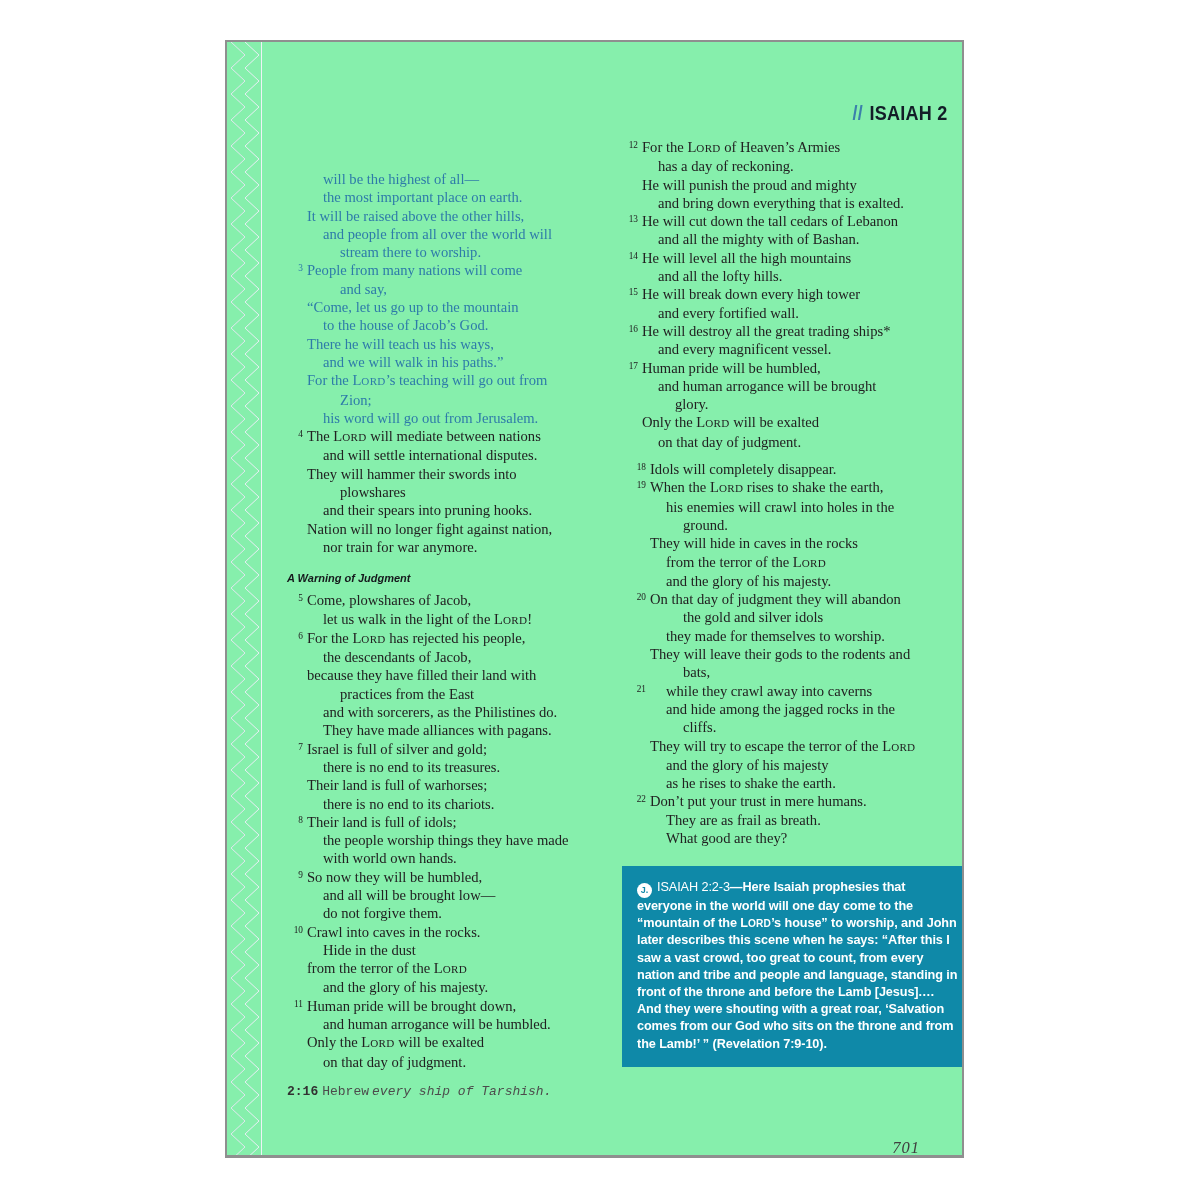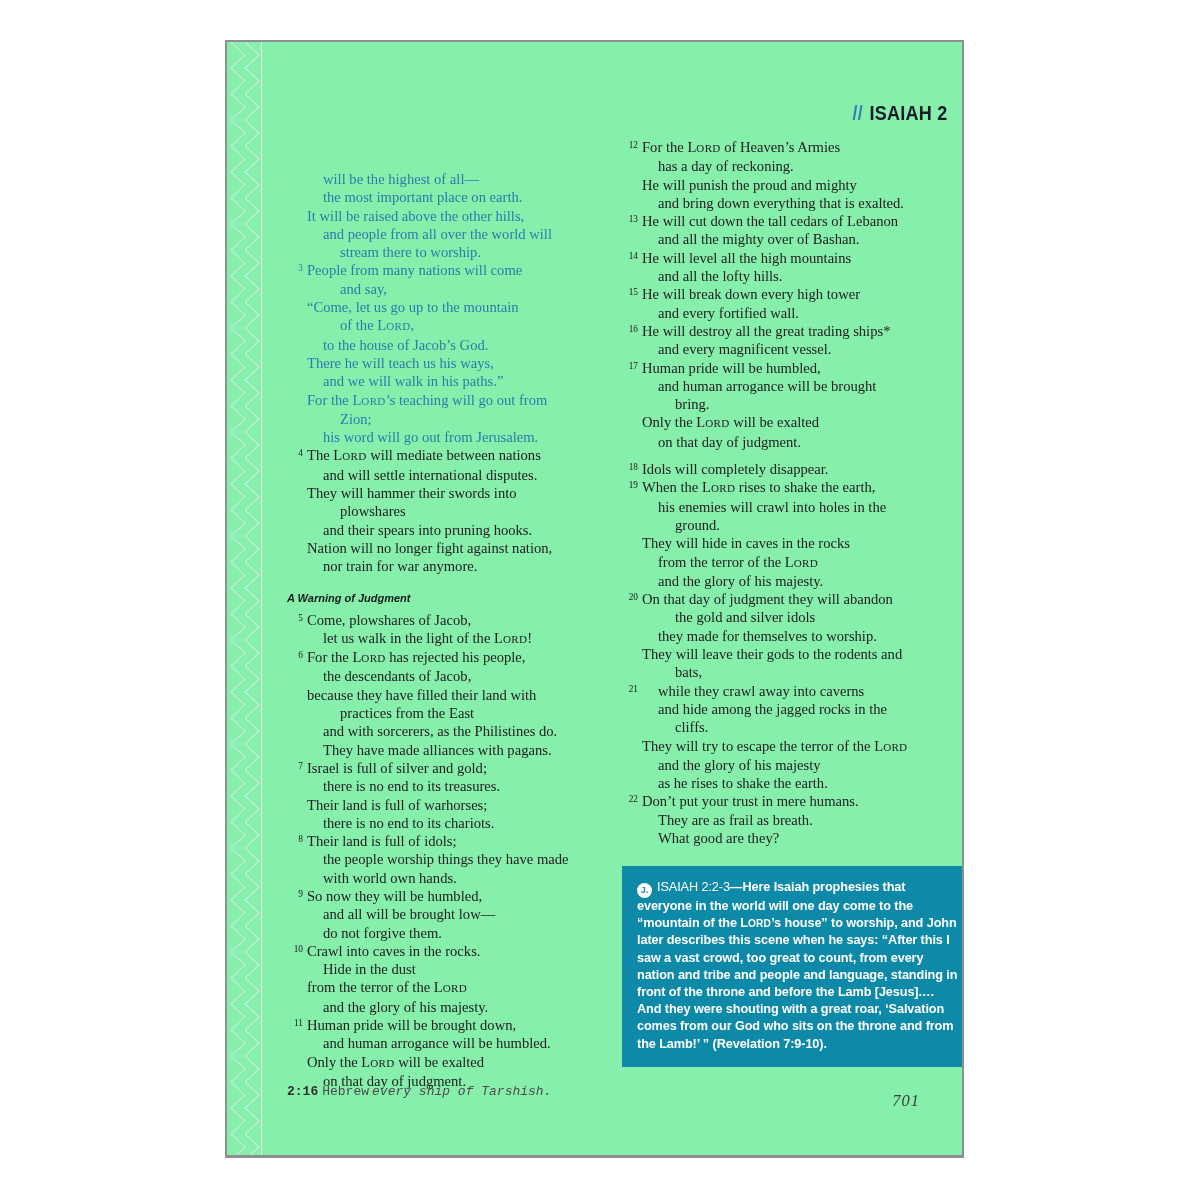--- a/index.html
+++ b/index.html
@@ -27,21 +27,21 @@
   .i0{padding-left:20px;}
   .i1{padding-left:36px;}
   .i2{padding-left:53px;}
   .vnum{
     position:absolute;left:0;top:1px;width:16px;text-align:right;
     font-size:9.3px;line-height:12px;
   }
   .sc{font-size:.76em;letter-spacing:.3px;}
   .stanza{color:#212121;}
   .stanza.blue{color:#2e7ba9;}
-  .stanza.gap{margin-top:9px;}
+  .stanza.gap{margin-top:9px;margin-left:8px;}
   .sec-heading{
     font-family:"Liberation Sans", sans-serif;font-style:italic;font-weight:bold;
     font-size:11px;line-height:18px;color:#15191c;margin:13px 0 4px 0;
   }
   .callout{
     position:absolute;left:395px;top:824px;width:352px;box-sizing:border-box;
     background:#0f89a8;color:#ffffff;padding:13px 15px 14px 15px;
     font-family:"Liberation Sans", sans-serif;font-weight:bold;
     font-size:12.7px;line-height:17.2px;letter-spacing:-0.1px;
   }
@@ -53,21 +53,21 @@
   }
   .co-ref{font-weight:normal;}
   .footnote{
     position:absolute;left:60px;top:1042px;
     font-family:Liberation Mono, monospace;font-size:13px;color:#4c4c4c;
   }
   .fn-ref{font-weight:bold;color:#323232;margin-right:4px;}
   .fn-lang{margin-right:3px;}
   .fn-text{font-style:italic;}
   .page-num{
-    position:absolute;right:42px;top:1049px;
+    position:absolute;right:42px;top:1096px;
     font-style:italic;font-size:16.5px;color:#3f3f3f;letter-spacing:1px;
   }
 </style>
 </head>
 <body>
 
 <div class="page">
 
   <svg class="edge" xmlns="http://www.w3.org/2000/svg">
     <defs>
@@ -86,21 +86,20 @@
   <div class="col col-left">
       <div class="stanza blue">
         <div class="line i1"><span>will be the highest of all—</span></div>
         <div class="line i1"><span>the most important place on earth.</span></div>
         <div class="line i0"><span>It will be raised above the other hills,</span></div>
         <div class="line i1"><span>and people from all over the world will</span></div>
         <div class="line i2"><span>stream there to worship.</span></div>
         <div class="line i0"><span class="vnum">3</span><span>People from many nations will come</span></div>
         <div class="line i2"><span>and say,</span></div>
         <div class="line i0"><span>“Come, let us go up to the mountain</span></div>
-        <div class="line i2"><span>of the L<span class="sc">ORD</span>,</span></div>
         <div class="line i1"><span>to the house of Jacob’s God.</span></div>
         <div class="line i0"><span>There he will teach us his ways,</span></div>
         <div class="line i1"><span>and we will walk in his paths.”</span></div>
         <div class="line i0"><span>For the L<span class="sc">ORD</span>’s teaching will go out from</span></div>
         <div class="line i2"><span>Zion;</span></div>
         <div class="line i1"><span>his word will go out from Jerusalem.</span></div>
       </div>
       <div class="stanza">
         <div class="line i0"><span class="vnum">4</span><span>The L<span class="sc">ORD</span> will mediate between nations</span></div>
         <div class="line i1"><span>and will settle international disputes.</span></div>
@@ -140,30 +139,30 @@
         <div class="line i1"><span>on that day of judgment.</span></div>
       </div>
     </div>
   <div class="col col-right">
       <div class="stanza">
         <div class="line i0"><span class="vnum">12</span><span>For the L<span class="sc">ORD</span> of Heaven’s Armies</span></div>
         <div class="line i1"><span>has a day of reckoning.</span></div>
         <div class="line i0"><span>He will punish the proud and mighty</span></div>
         <div class="line i1"><span>and bring down everything that is exalted.</span></div>
         <div class="line i0"><span class="vnum">13</span><span>He will cut down the tall cedars of Lebanon</span></div>
-        <div class="line i1"><span>and all the mighty over of Bashan.</span></div>
+        <div class="line i1"><span>and all the mighty with of Bashan.</span></div>
         <div class="line i0"><span class="vnum">14</span><span>He will level all the high mountains</span></div>
         <div class="line i1"><span>and all the lofty hills.</span></div>
         <div class="line i0"><span class="vnum">15</span><span>He will break down every high tower</span></div>
         <div class="line i1"><span>and every fortified wall.</span></div>
         <div class="line i0"><span class="vnum">16</span><span>He will destroy all the great trading ships*</span></div>
         <div class="line i1"><span>and every magnificent vessel.</span></div>
         <div class="line i0"><span class="vnum">17</span><span>Human pride will be humbled,</span></div>
         <div class="line i1"><span>and human arrogance will be brought</span></div>
-        <div class="line i2"><span>bring.</span></div>
+        <div class="line i2"><span>glory.</span></div>
         <div class="line i0"><span>Only the L<span class="sc">ORD</span> will be exalted</span></div>
         <div class="line i1"><span>on that day of judgment.</span></div>
       </div>
       <div class="stanza gap">
         <div class="line i0"><span class="vnum">18</span><span>Idols will completely disappear.</span></div>
         <div class="line i0"><span class="vnum">19</span><span>When the L<span class="sc">ORD</span> rises to shake the earth,</span></div>
         <div class="line i1"><span>his enemies will crawl into holes in the</span></div>
         <div class="line i2"><span>ground.</span></div>
         <div class="line i0"><span>They will hide in caves in the rocks</span></div>
         <div class="line i1"><span>from the terror of the L<span class="sc">ORD</span></span></div>

